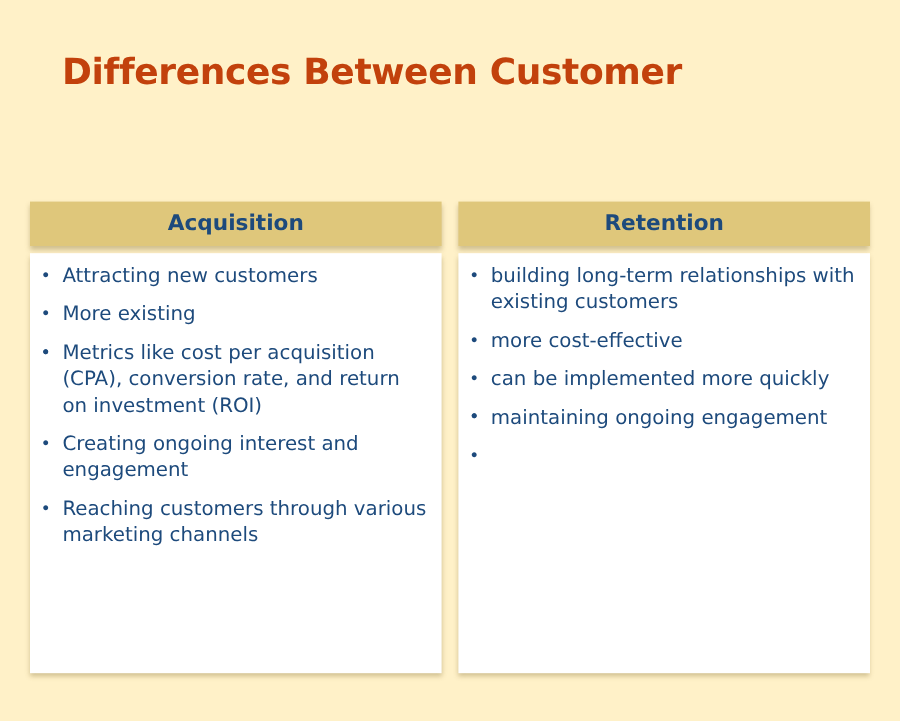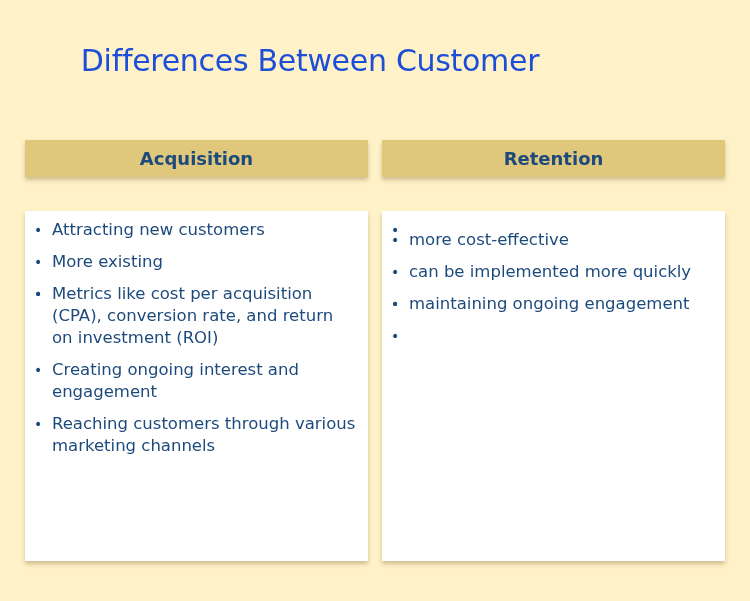--- a/index.html
+++ b/index.html
@@ -5,31 +5,31 @@
   html, body { margin:0; padding:0; }
   body {
     width:750px; height:601px; overflow:hidden;
     background:#fff1c8;
     font-family:"DejaVu Sans", sans-serif;
     color:#1d4a7c;
     position:relative;
   }
   .title {
     position:absolute; left:0; top:40px; width:620px;
-    text-align:center; color:#1d4ed8;
-    font-size:30px; font-weight:normal; line-height:42px;
+    text-align:center; color:#c2410c;
+    font-size:30px; font-weight:bold; line-height:42px;
     letter-spacing:-0.3px;
   }
   .title span { display:block; }
   .title .l2 { padding-right:36px; }
   .col { position:absolute; width:343px; }
   .col.left { left:25px; }
   .col.right { left:382px; }
   .head {
-    position:absolute; top:140px; width:343px; height:37px;
+    position:absolute; top:168px; width:343px; height:37px;
     background:#dfc77b;
     box-shadow:0 3px 4px rgba(120,100,40,0.35);
     text-align:center; line-height:37px;
     font-size:18px; font-weight:bold; color:#1d4a7c;
   }
   .body {
     position:absolute; top:211px; width:343px; height:350px;
     background:#ffffff;
     box-shadow:0 3px 4px rgba(120,100,40,0.35);
   }
@@ -61,21 +61,21 @@
       <li><span class="dot">•</span><span>Creating ongoing interest and engagement</span></li>
       <li><span class="dot">•</span><span>Reaching customers through various marketing channels</span></li>
     </ul>
   </div>
 </div>
 
 <div class="col right">
   <div class="head">Retention</div>
   <div class="body">
     <ul>
-      <li><span class="dot">•</span></li>
+      <li><span class="dot">•</span><span>building long-term relationships with existing customers</span></li>
       <li><span class="dot">•</span><span>more cost-effective</span></li>
       <li><span class="dot">•</span><span>can be implemented more quickly</span></li>
       <li><span class="dot">•</span></li>
       <li><span class="dot">•</span><span>maintaining ongoing engagement</span></li>
       <li><span class="dot">•</span></li>
     </ul>
   </div>
 </div>
 
 </body></html>

